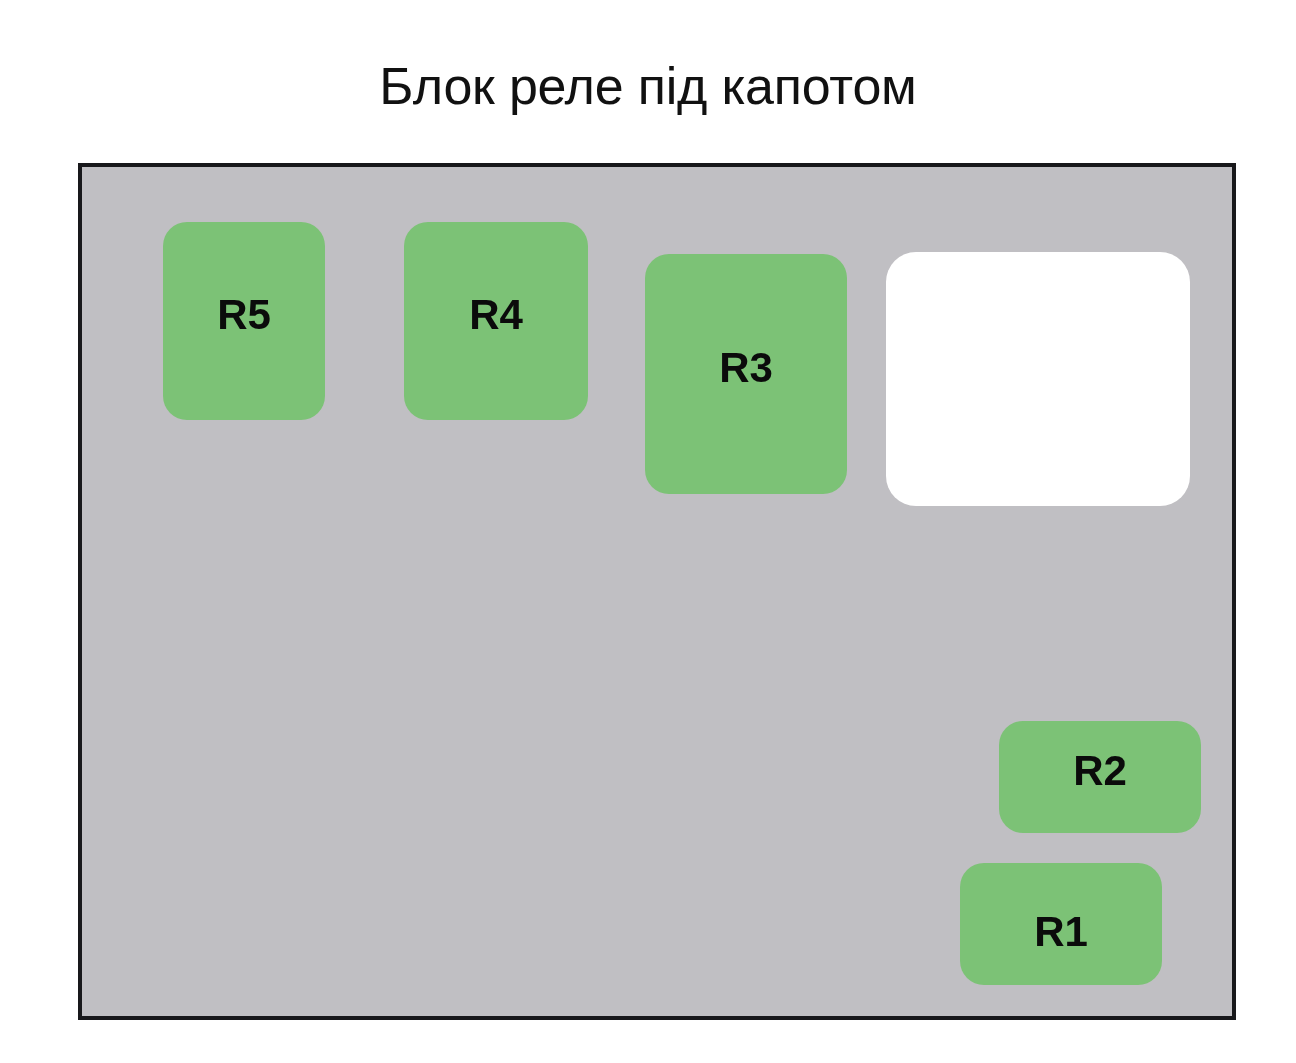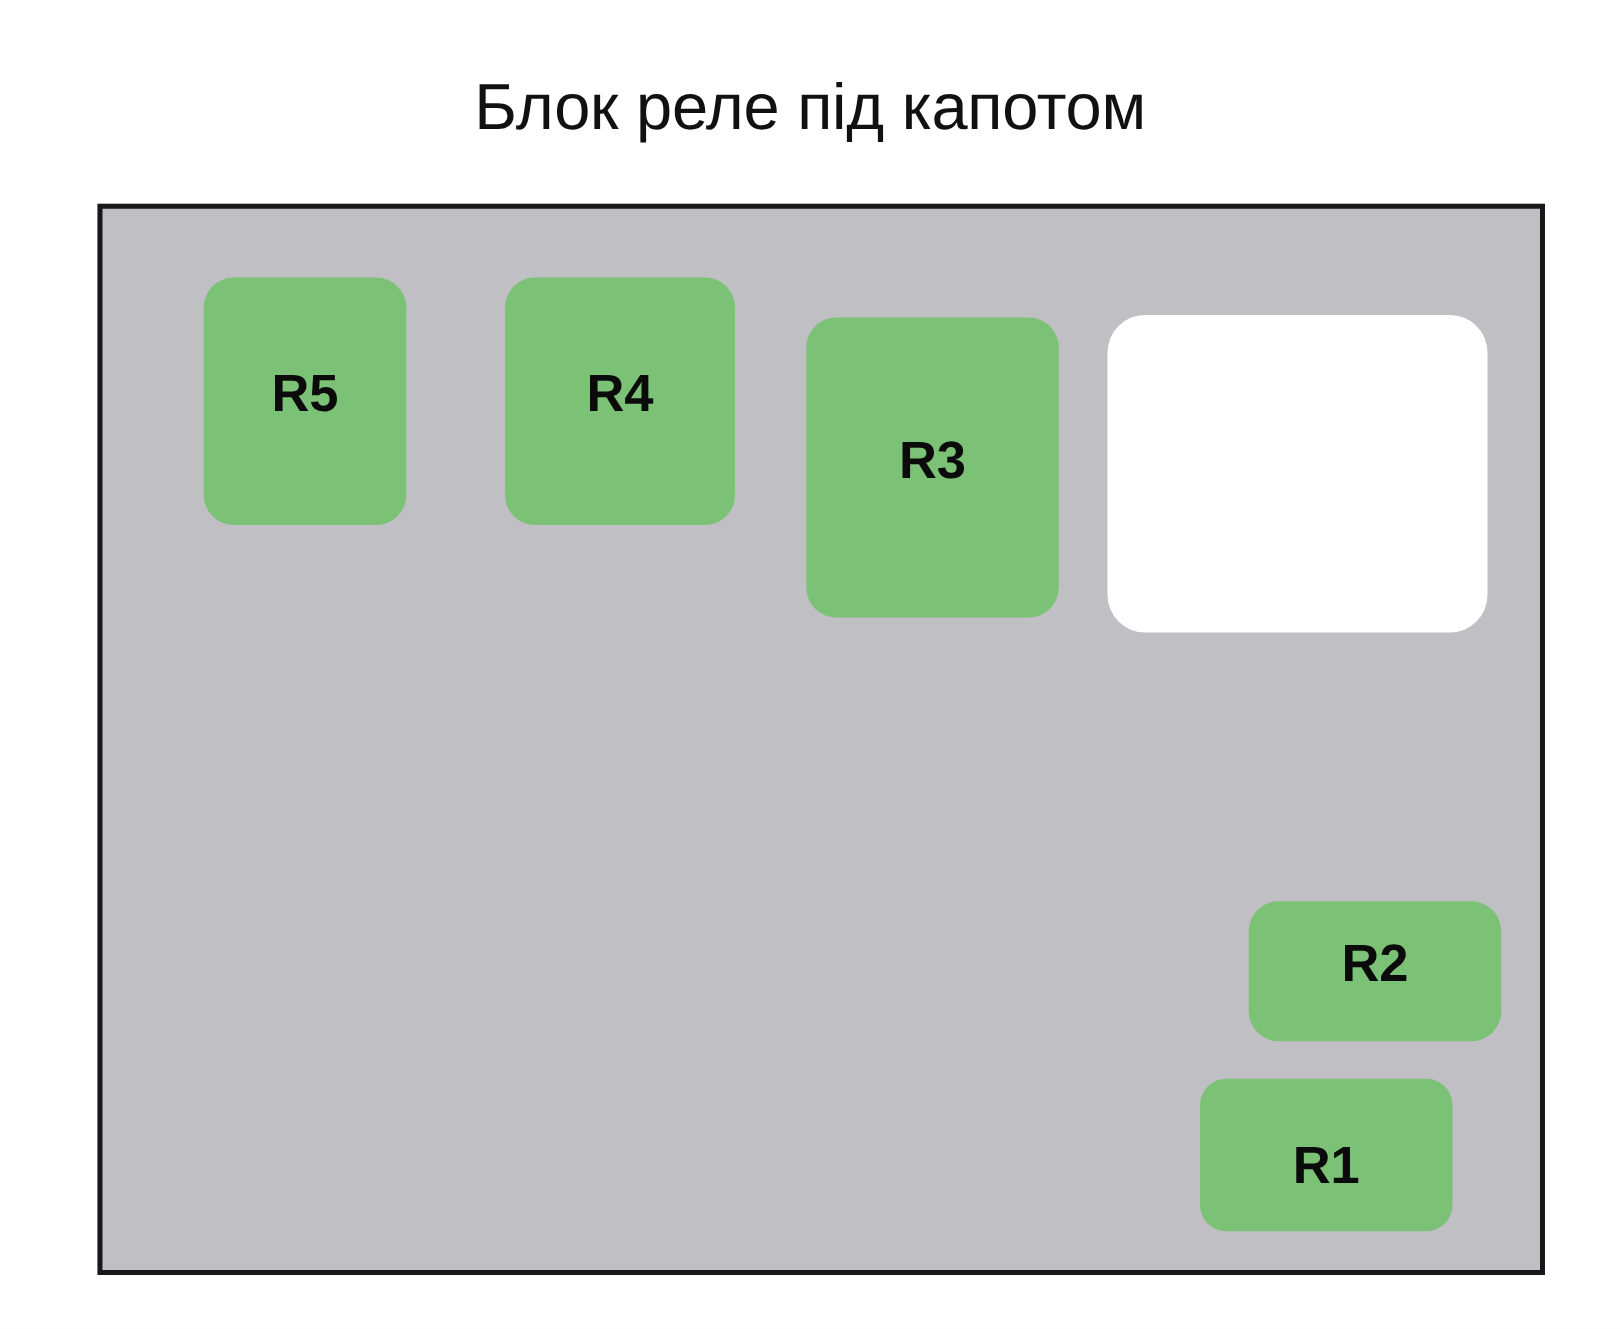--- a/index.html
+++ b/index.html
@@ -82,21 +82,21 @@
 
   #slot-r3 { left: 563px; top:  87px; width: 202px; height: 240px; }
   #slot-r3 .relay-label { transform: translateY(-6px); }
 
   #slot-empty { left: 804px; top:  85px; width: 304px; height: 254px; }
 
   
   #slot-r2 { left: 878px; top: 554px; width: 202px; height: 112px; margin-left: 39px; }
   #slot-r2 .relay-label { transform: translateY(-6px); }
 
-  #slot-r1 { left: 878px; top: 696px; width: 202px; height: 122px; border-radius: 21px; }
+  #slot-r1 { left: 878px; top: 696px; width: 202px; height: 122px; }
   #slot-r1 .relay-label { transform: translateY(8px); }
 </style>
 </head>
 <body>
 
 <div id="page">
 
   <div class="diagram-title">Блок реле під капотом</div>
 
   <div class="relay-box-frame">

